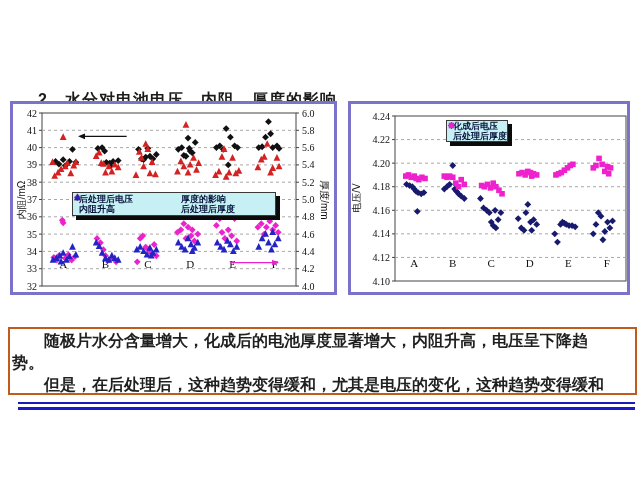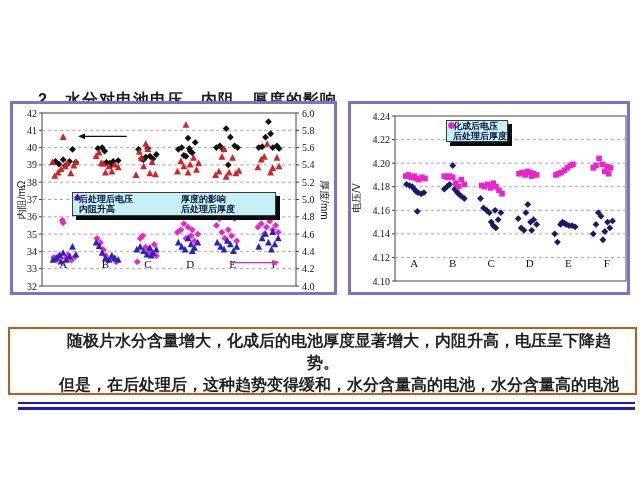--- a/index.html
+++ b/index.html
@@ -24,21 +24,21 @@
     padding:1px 6px;box-sizing:border-box;gap:0 14px;
   }
   .legend .li{display:flex;align-items:center;gap:3px;white-space:nowrap;}
   .legend .li .lbl{font-size:9px;font-weight:bold;color:#06123a;line-height:10px;}
   .note-border{
     position:absolute;left:8px;top:327px;width:625px;height:64px;
     border:2px solid #bf5b1d;box-sizing:content-box;background:transparent;
   }
   .note-text{
     position:absolute;left:12px;top:330px;width:622px;
-    font-size:16px;font-weight:bold;color:#1f1f1f;line-height:22px;text-align:center;
+    font-size:16px;font-weight:bold;color:#1f1f1f;line-height:22px;
   }
   .note-text .line{white-space:nowrap;}
   .note-text .indent{text-indent:2em;}
   .blue-underline{
     position:absolute;left:18px;top:402px;width:617px;height:3px;
     border-top:2px solid #1a1ab8;border-bottom:3px solid #1a1acc;
   }
 </style>
 </head>
 <body>
@@ -500,15 +500,15 @@
         </svg>
         <span class="lbl">后处理后厚度</span>
       </span>
     </div>
   </div>
 
 <div class="note-border"></div>
 <div class="note-text">
   <div class="line indent">随极片水分含量增大，化成后的电池厚度显著增大，内阻升高，电压呈下降趋</div>
   <div class="line">势。</div>
-  <div class="line indent">但是，在后处理后，这种趋势变得缓和，水分含量高的电池，水分含量高的电池</div>
+  <div class="line indent">但是，在后处理后，这种趋势变得缓和，尤其是电压的变化，这种趋势变得缓和</div>
 </div>
 <div class="blue-underline"></div>
 
 </body></html>

